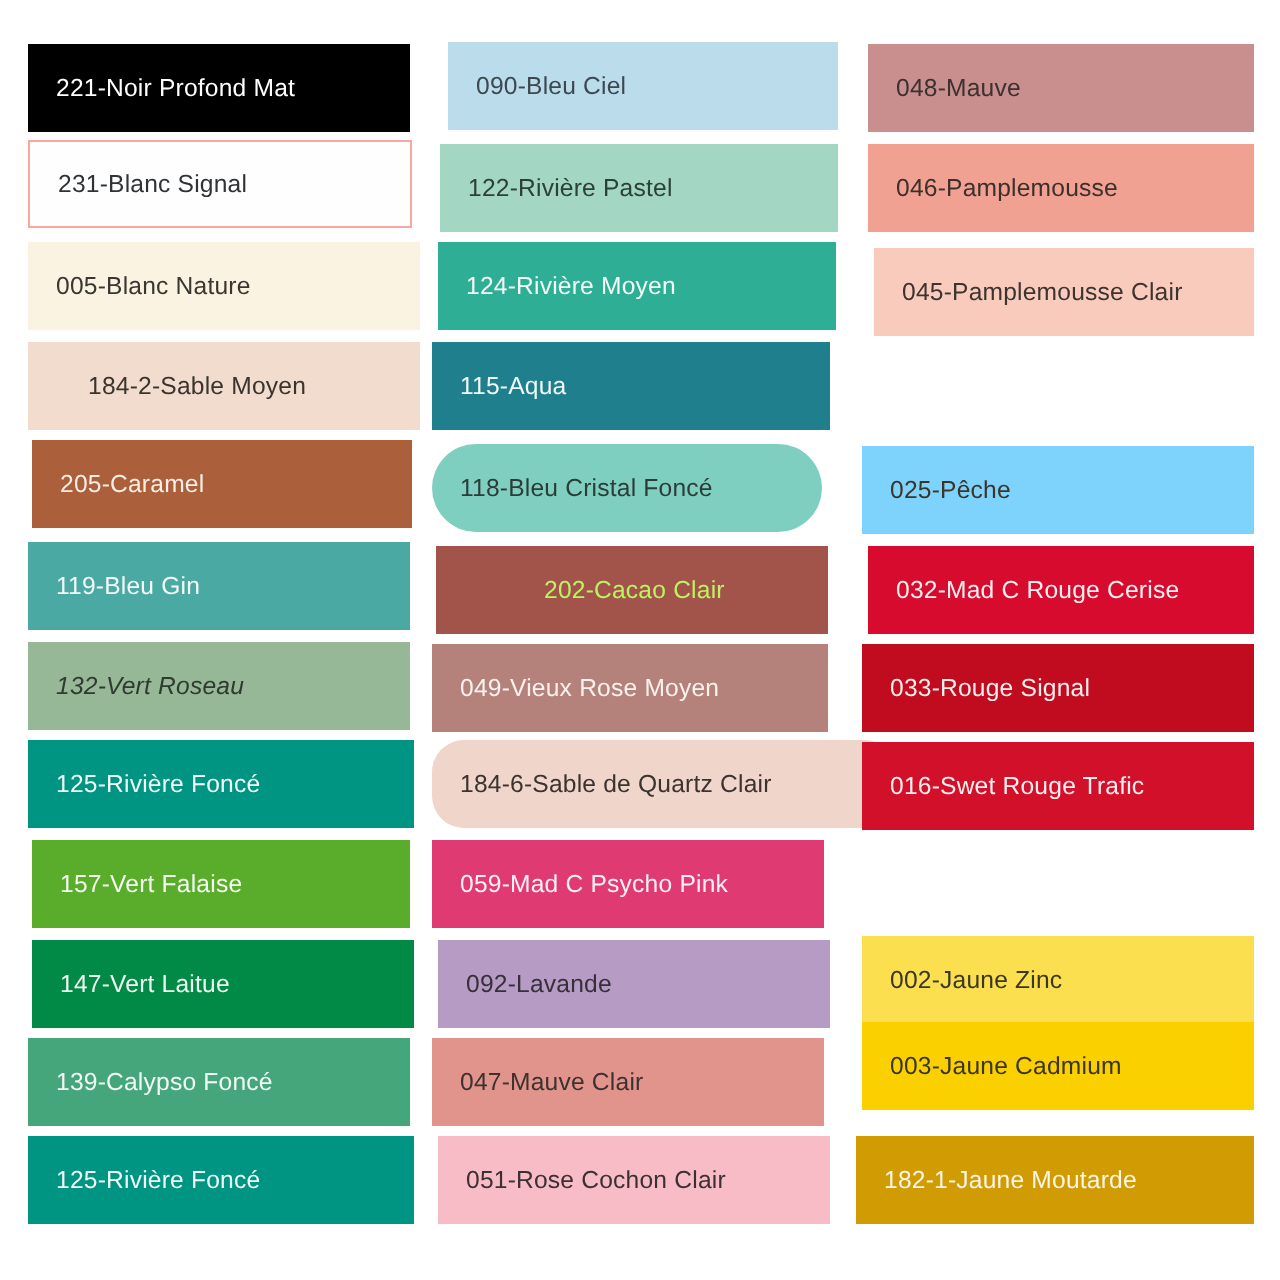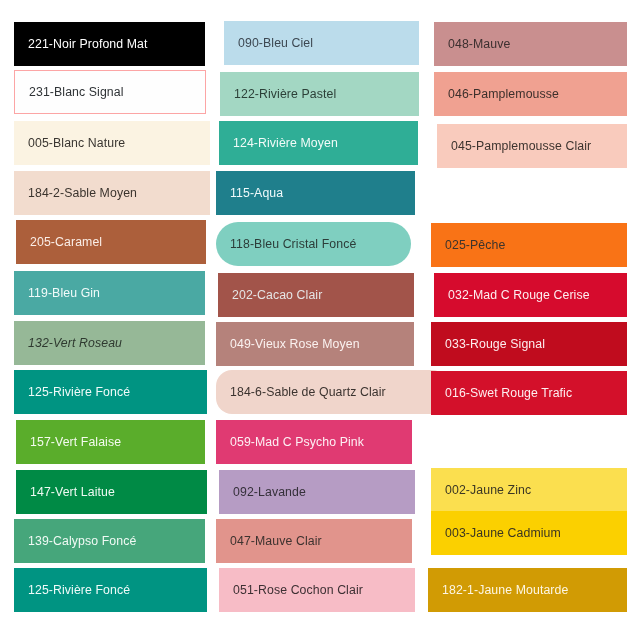--- a/index.html
+++ b/index.html
@@ -64,39 +64,39 @@
     <div class="swatch" style="left: 14px; top: 121px; width: 196px; background: rgb(251, 243, 226);">
       <span class="swatch-label" style="color: rgb(58, 54, 49);">005-Blanc Nature</span>
     </div>
     <div class="swatch" style="left: 219px; top: 121px; width: 199px; background: rgb(47, 174, 150);">
       <span class="swatch-label" style="color: rgb(242, 251, 248);">124-Rivière Moyen</span>
     </div>
     <div class="swatch" style="left: 437px; top: 124px; width: 190px; background: rgb(249, 203, 189);">
       <span class="swatch-label" style="color: rgb(61, 52, 47);">045-Pamplemousse Clair</span>
     </div>
     <div class="swatch" style="left: 14px; top: 171px; width: 196px; background: rgb(242, 220, 206);">
-      <span class="swatch-label" style="color: rgb(59, 52, 46);">184-2-Sable Moyen</span>
+      <span class="swatch-label" style="color: rgb(59, 52, 46); margin-left: 16px;">184-2-Sable Moyen</span>
     </div>
     <div class="swatch" style="left: 216px; top: 171px; width: 199px; background: rgb(31, 127, 140);">
       <span class="swatch-label" style="color: rgb(240, 250, 251);">115-Aqua</span>
     </div>
     <div class="swatch" style="left: 16px; top: 220px; width: 190px; background: rgb(172, 95, 59);">
       <span class="swatch-label" style="color: rgb(251, 238, 231);">205-Caramel</span>
     </div>
     <div class="swatch" style="left: 216px; top: 222px; width: 195px; background: rgb(127, 207, 192); border-radius: 22px;">
       <span class="swatch-label" style="color: rgb(44, 61, 57);">118-Bleu Cristal Foncé</span>
     </div>
-    <div class="swatch" style="left: 431px; top: 223px; width: 196px; background: #f97316;">
+    <div class="swatch" style="left: 431px; top: 223px; width: 196px; background: #7dd3fc;">
       <span class="swatch-label" style="color: rgb(61, 52, 44);">025-Pêche</span>
     </div>
     <div class="swatch" style="left: 14px; top: 271px; width: 191px; background: rgb(74, 169, 163);">
       <span class="swatch-label" style="color: rgb(242, 251, 250);">119-Bleu Gin</span>
     </div>
     <div class="swatch" style="left: 218px; top: 273px; width: 196px; background: rgb(162, 84, 74);">
-      <span class="swatch-label" style="color: #e5e5e5;">202-Cacao Clair</span>
+      <span class="swatch-label" style="color: #bef264; margin-left: 40px;">202-Cacao Clair</span>
     </div>
     <div class="swatch" style="left: 434px; top: 273px; width: 193px; background: rgb(214, 11, 45);">
       <span class="swatch-label" style="color: rgb(253, 238, 240);">032-Mad C Rouge Cerise</span>
     </div>
     <div class="swatch" style="left: 14px; top: 321px; width: 191px; background: rgb(150, 184, 151);">
       <span class="swatch-label" style="color: rgb(47, 58, 48); font-style: italic;">132-Vert Roseau</span>
     </div>
     <div class="swatch" style="left: 216px; top: 322px; width: 198px; background: rgb(181, 130, 123);">
       <span class="swatch-label" style="color: rgb(251, 242, 240);">049-Vieux Rose Moyen</span>
     </div>

